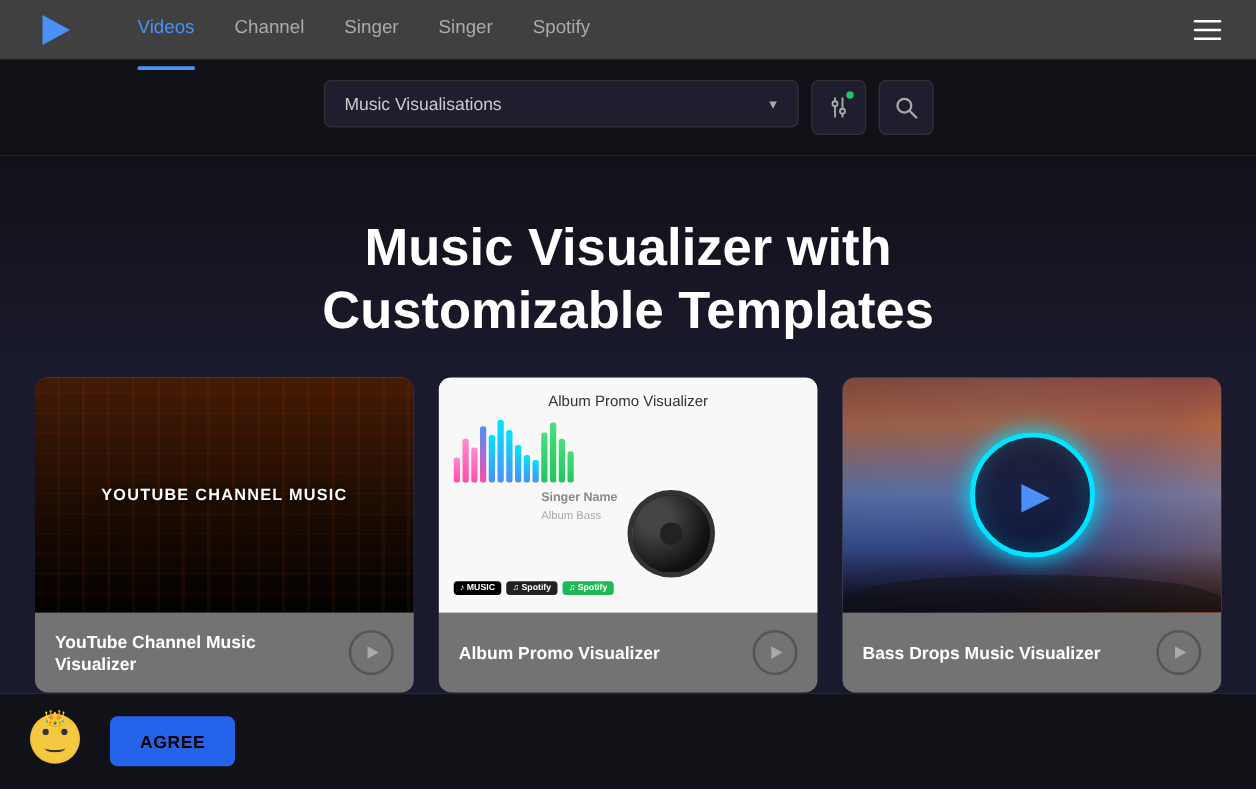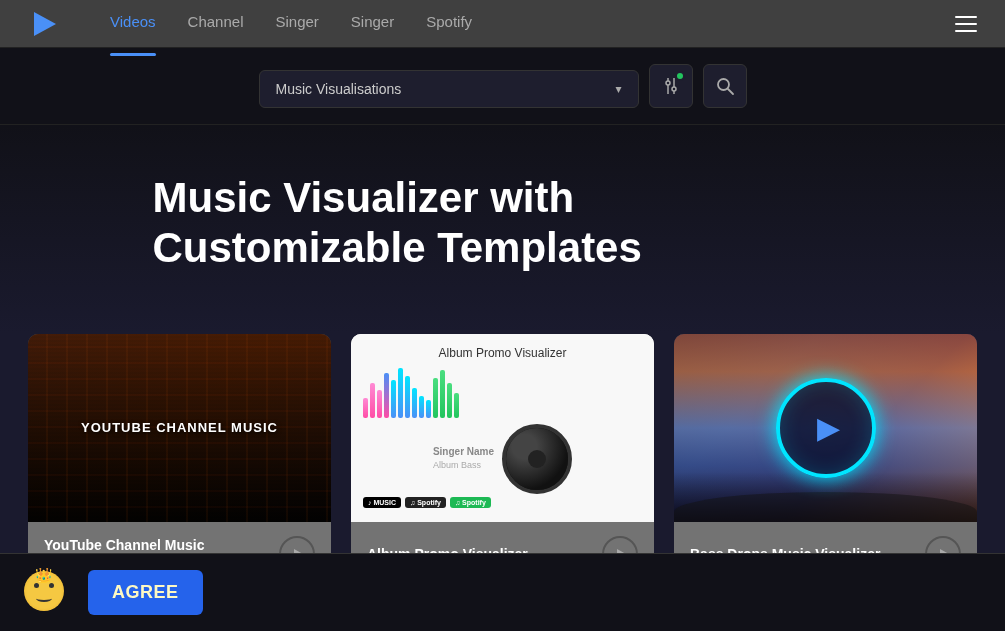--- a/index.html
+++ b/index.html
@@ -64,21 +64,21 @@
       width: 22px;
       height: 2px;
       background: #fff;
       border-radius: 2px;
     }
 
     
     .search-bar {
       background: #111118;
       display: flex;
-      align-items: flex-end;
+      align-items: flex-start;
       justify-content: center;
       padding: 16px 0;
       gap: 10px;
       border-bottom: 1px solid #222;
     }
     .search-dropdown {
       display: flex;
       align-items: center;
       background: #1e1e2e;
       border: 1px solid #333;
@@ -126,21 +126,22 @@
       height: 44px;
       display: flex;
       align-items: center;
       justify-content: center;
       cursor: pointer;
     }
 
     
     .hero {
       background: linear-gradient(180deg, #111118 0%, #1a1a2e 100%);
-      padding: 48px 20px 60px;
+      text-align: center;
+      padding: 48px 20px 28px;
     }
     .hero-title {
       font-size: 42px;
       font-weight: 800;
       color: #fff;
       line-height: 1.2;
       max-width: 700px;
       margin: 0 auto;
     }
 
@@ -234,21 +235,20 @@
       width: 100%;
       height: 50px;
       display: flex;
       align-items: flex-end;
       gap: 2px;
       margin-bottom: 6px;
     }
     .thumb-2-album {
       display: flex;
       gap: 8px;
-      align-items: center;
     }
     .album-art {
       width: 70px;
       height: 70px;
       background: radial-gradient(circle, #222 30%, #111 70%);
       border-radius: 50%;
       border: 4px solid #333;
       flex-shrink: 0;
     }
     .thumb-2-platforms {
@@ -382,22 +382,22 @@
       font-size: 14px;
     }
     .cookie-text {
       flex: 1;
       font-size: 13px;
       color: #bbb;
       line-height: 1.4;
     }
     .cookie-agree {
       background: #2563eb;
-      color: #fef9c3;
-      font-size: 18px;
+      color: #000000;
+      font-size: 14px;
       font-weight: 700;
       padding: 12px 24px;
       border-radius: 6px;
       cursor: pointer;
       border: none;
       flex-shrink: 0;
       letter-spacing: 0.5px;
     }
 
     

